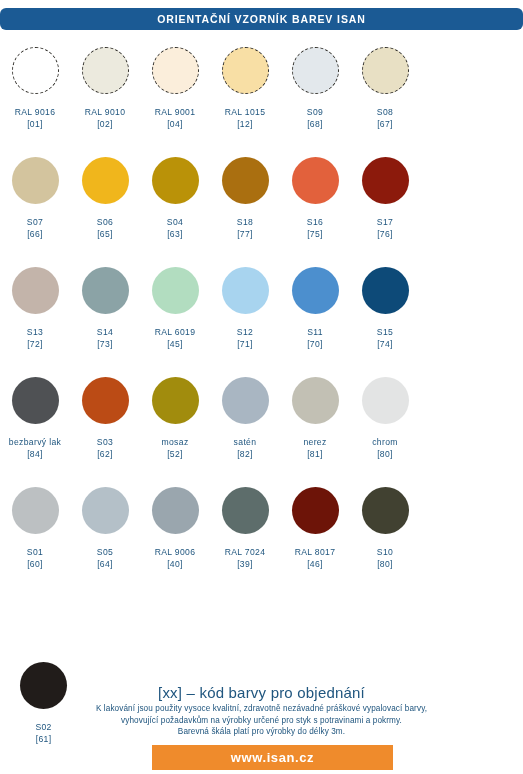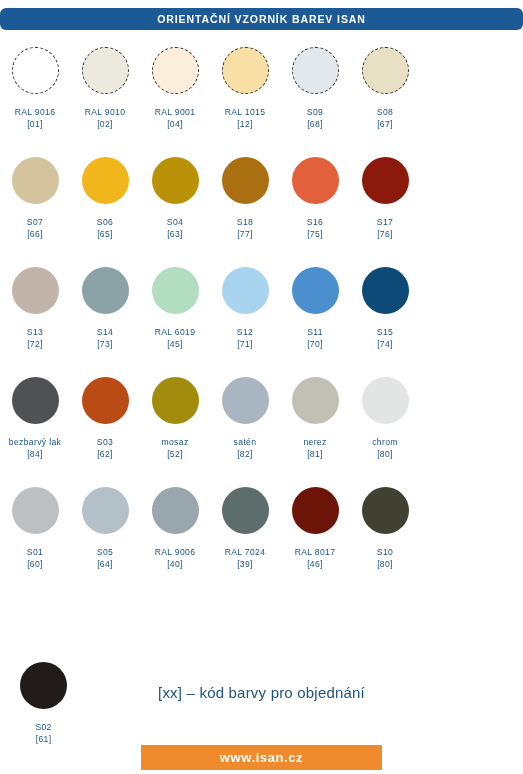--- a/index.html
+++ b/index.html
@@ -104,21 +104,21 @@
     top: 703px;
     width: 523px;
     text-align: center;
     font-size: 8.2px;
     line-height: 11.5px;
     color: #20567f;
     letter-spacing: 0.1px;
   }
   .web-bar {
     position: absolute;
-    left: 141px;
+    left: 152px;
     top: 745px;
     width: 241px;
     height: 25px;
     background: #ef8b2c;
     display: flex;
     align-items: center;
     justify-content: center;
   }
   .web-bar-text {
     color: #ffffff;
@@ -326,18 +326,23 @@
         <div class="cell">
           <div class="swatch" style="background: rgb(0, 0, 0);"></div>
           <div class="swatch-name">RAL 9005</div>
           <div class="swatch-code">[19]</div>
         </div>
       </div>
     </div>
 
   <div class="legend">[xx] – kód barvy pro objednání</div>
 
+  <div class="notes">
+    <div>K lakování jsou použity vysoce kvalitní, zdravotně nezávadné práškové vypalovací barvy,</div>
+    <div>vyhovující požadavkům na výrobky určené pro styk s potravinami a pokrmy.</div>
+    <div>Barevná škála platí pro výrobky do délky 3m.</div>
+  </div>
 
   <div class="web-bar">
     <span class="web-bar-text">www.isan.cz</span>
   </div>
 
 </div>
 
 </body></html>

